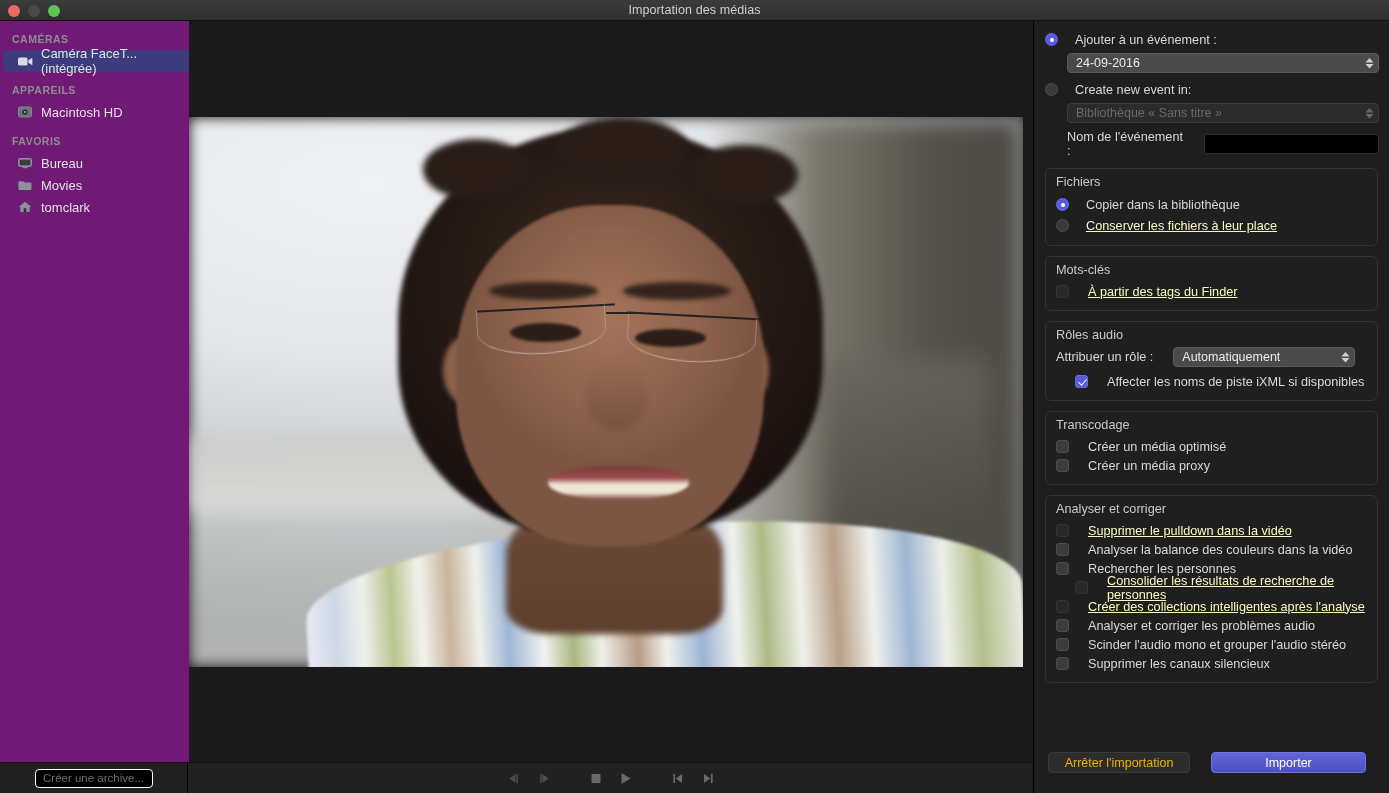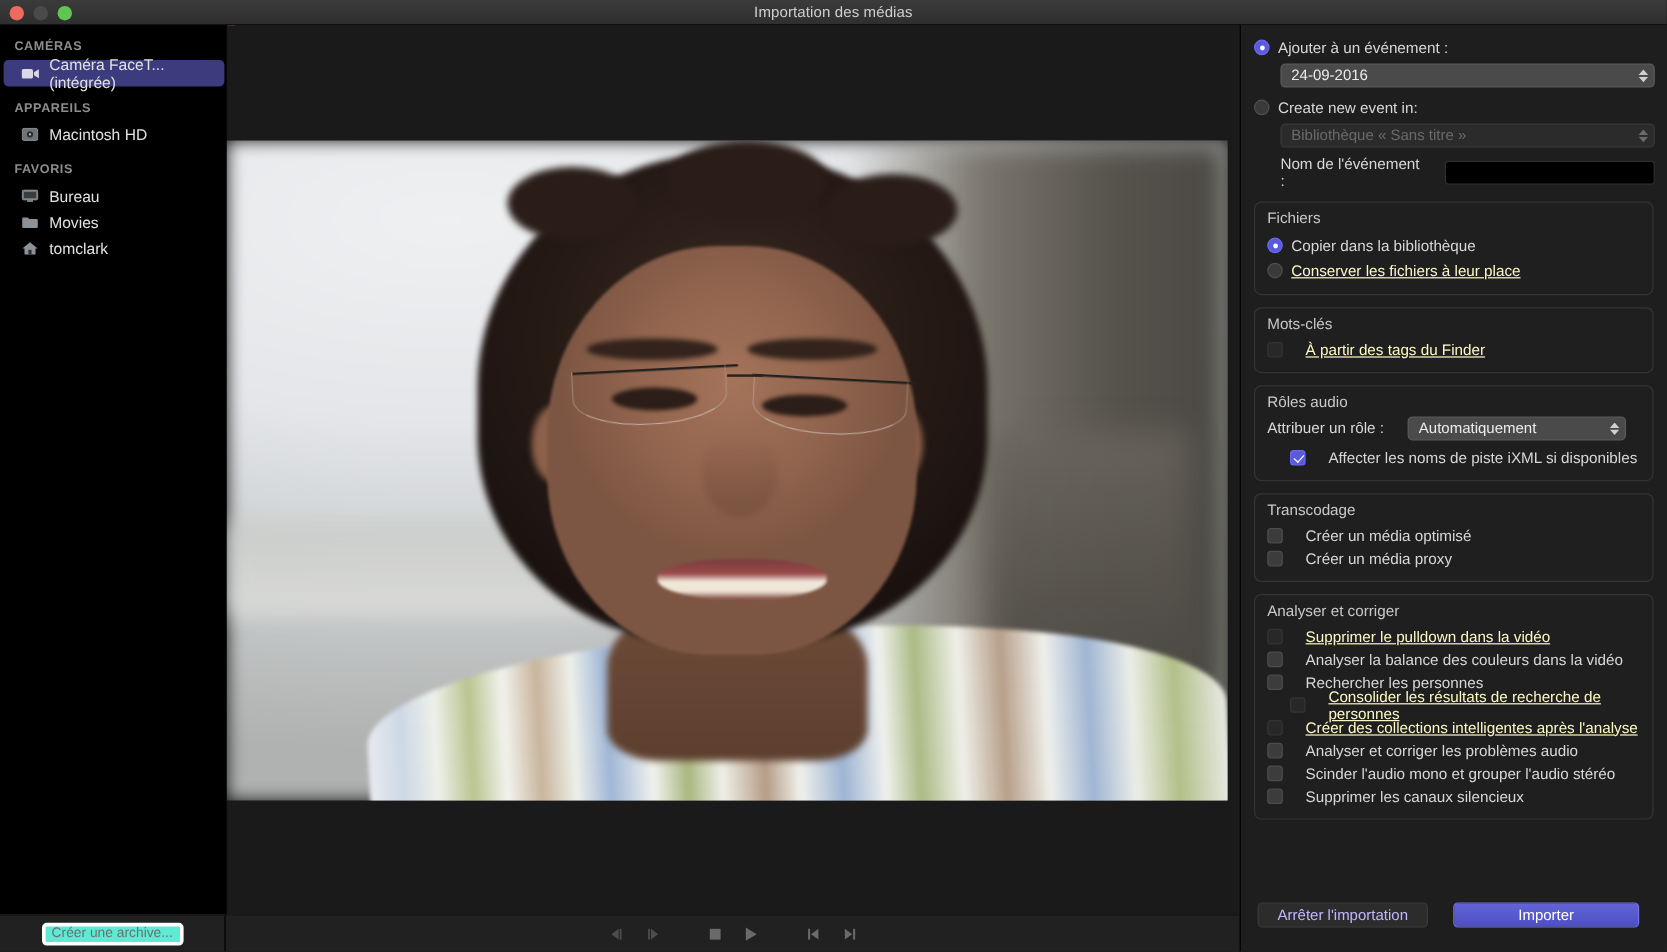--- a/index.html
+++ b/index.html
@@ -25,21 +25,21 @@
   .dot.yellow { background: #4a4a4a; }
   .dot.green { background: #61c554; }
   .title-text {
     width: 100%; text-align: center; font-size: 12.5px; color: #cfcfcf;
     letter-spacing: .1px;
   }
 
   
   .sidebar {
     position: absolute; top: 21px; left: 0; width: 196px; height: 741px;
-    background: #000000; border-right: 6px solid #fca5a5;
+    background: #701a75; border-right: 1px solid #fca5a5;
   }
   .side-head {
     font-size: 10.5px; font-weight: bold; color: #8d8d8d;
     letter-spacing: .5px; padding: 12px 0 5px 12px;
   }
   .side-item {
     height: 22px; display: flex; align-items: center; gap: 8px;
     padding-left: 14px; font-size: 13px; color: #e2e2e2; margin: 0 3px;
     border-radius: 4px;
   }
@@ -158,32 +158,32 @@
   .tbtn svg { display: block; }
   .tgap { width: 22px; }
 
   
   .archive-bar {
     position: absolute; left: 0; top: 762px; width: 188px; height: 31px;
     background: #212121; border-top: 1px solid #141414; border-right: 1px solid #000;
     display: flex; align-items: center; justify-content: center;
   }
   .archive-btn {
-    width: 118px; height: 19px; background: #5eead4; border: 3px solid #ffffff;
+    width: 118px; height: 19px; background: #000000; border: 1px solid #ffffff;
     border-radius: 4px; color: #6e6e6e; font-size: 11.5px;
     display: flex; align-items: center; justify-content: center;
   }
 
   
   .inspector {
     position: absolute; top: 21px; left: 1033px; width: 356px; height: 772px;
     background: #1e1e1e; border-left: 1px solid #000;
     padding: 8px 11px 0 11px;
   }
-  .radio-row { display: flex; align-items: center; gap: 7px; height: 21px; }
+  .radio-row { display: flex; align-items: center; gap: 17px; height: 21px; }
   .radio {
     width: 13px; height: 13px; border-radius: 50%; flex: 0 0 13px;
     background: #3a3a3a; border: 1px solid #4e4e4e; position: relative;
   }
   .radio.on { background: #5a5ade; border-color: #6a6ae8; }
   .radio.on::after {
     content: ""; position: absolute; left: 3.5px; top: 3.5px;
     width: 4px; height: 4px; border-radius: 50%; background: #fff;
   }
   .lbl { font-size: 12.7px; color: #d8d8d8; }
@@ -224,21 +224,21 @@
   .indent { padding-left: 19px; }
 
   .btn-bar {
     position: absolute; left: 0; bottom: 20px; width: 356px;
     display: flex; align-items: center; gap: 21px; padding: 0 14px;
   }
   .btn {
     height: 21px; border-radius: 4px; display: flex; align-items: center;
     justify-content: center; font-size: 12.5px;
   }
-  .btn.stop { width: 142px; background: #2c2c2c; border: 1px solid #3a3a3a; color: #c4b5fd; }
+  .btn.stop { width: 142px; background: #2c2c2c; border: 1px solid #3a3a3a; color: #eab308; }
   .btn.primary {
     width: 155px; background: linear-gradient(#6363d8, #4f4fc4);
     border: 1px solid #7272e0; color: #fff;
   }
   .inline-row { display: flex; align-items: center; gap: 20px; }
 </style>
 </head>
 <body>
 
 <div class="window">

